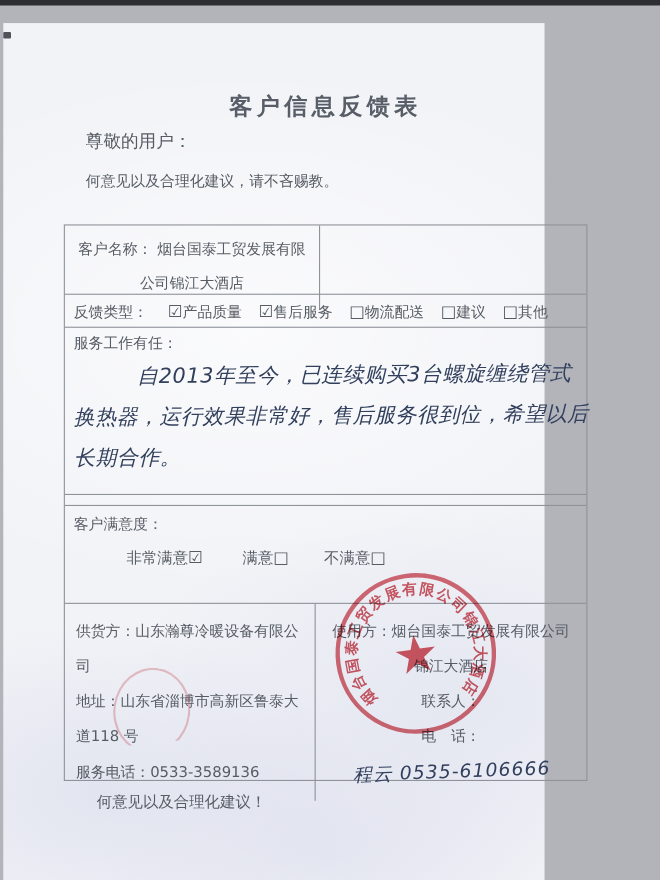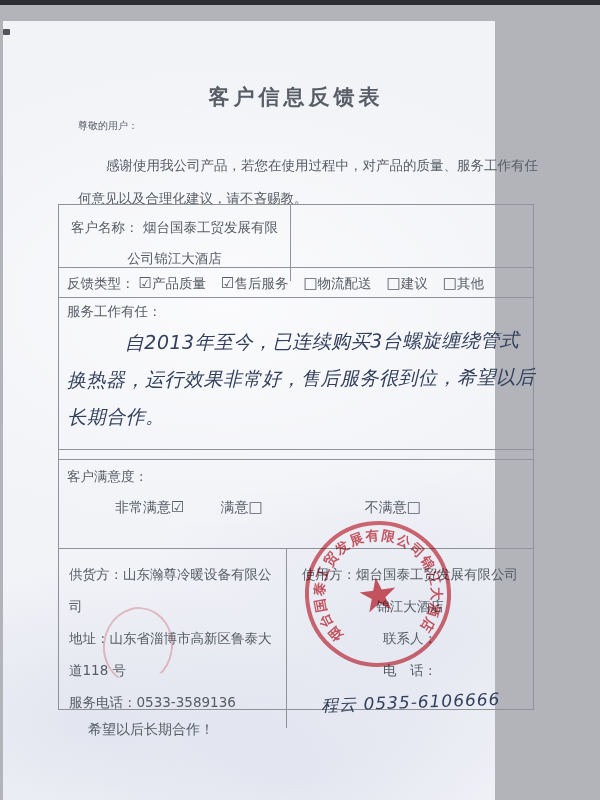--- a/index.html
+++ b/index.html
@@ -19,21 +19,21 @@
     text-decoration: underline;
   }
   .scan-strip-top{position:absolute;left:0;top:0;width:600px;height:5px;background:#2d2e31;}
   .scan-mark{position:absolute;left:0;top:8px;width:7px;height:6px;background:#52525a;border-radius:1px;}
 
   .printed{color:#565c64;}
   .page-title{
     position:absolute;left:0;top:62px;width:586px;text-align:center;
     font-size:21px;font-weight:600;letter-spacing:4px;color:#585e67;
   }
-  .salutation{position:absolute;left:75px;top:98px;font-size:10px;}
+  .salutation{position:absolute;left:75px;top:98px;font-size:16px;}
   .intro{position:absolute;left:75px;top:128px;width:480px;font-size:13.5px;line-height:33px;}
   .intro .l1{padding-left:28px;}
 
   .form-table{
     position:absolute;left:55px;top:183px;width:476px;
     border:1px solid #8f9299;box-sizing:border-box;font-size:13.5px;
   }
   .row{border-bottom:1px solid #8f9299;box-sizing:border-box;position:relative;}
   .row:last-child{border-bottom:none;}
   .cells{display:flex;}
@@ -58,26 +58,26 @@
   .hand-date{font-size:19px;letter-spacing:1px;transform:rotate(-1deg);display:inline-block;margin-left:4px;}
   .hand-content{
     font-size:19px;line-height:37px;text-indent:58px;margin-top:2px;
     width:468px;transform:rotate(-.4deg);letter-spacing:.5px;
   }
   .hand-phone{font-size:17px;letter-spacing:1px;display:inline-block;transform:rotate(-2deg);margin-left:2px;}
 
   .opt{white-space:nowrap;}
   .box{font-size:15px;position:relative;top:0px;}
   .type-opts .opt{margin-left:15px;}
-  .type-opts .opt:first-child{margin-left:4px;}
+  .type-opts .opt:first-child{margin-left:18px;}
   .sat-line{margin-top:12px;}
   .sat-line .opt{font-size:14px;}
   .sat-line .opt:nth-child(1){margin-left:48px;}
   .sat-line .opt:nth-child(2){margin-left:36px;}
-  .sat-line .opt:nth-child(3){margin-left:102px;}
+  .sat-line .opt:nth-child(3){margin-left:32px;}
 
   .closing{position:absolute;left:85px;top:700px;font-size:14px;}
 
   .stamp{
     position:absolute;left:299px;top:497px;width:152px;height:152px;
     transform:rotate(-8deg);mix-blend-mode:multiply;opacity:.92;pointer-events:none;
   }
   .faint-ring{
     position:absolute;left:100px;top:586px;width:66px;height:74px;
     border:2px solid rgba(193,62,72,.30);border-radius:50%;
@@ -89,21 +89,20 @@
 <body>
 
 <div class="scan-strip-top"></div>
 <div class="paper">
   <div class="scan-mark"></div>
 
   <div class="page-title">客户信息反馈表</div>
   <div class="salutation printed">尊敬的用户：</div>
 
   <div class="intro printed">
-    <div class="l1">感谢使用我公司产品，若您在使用过程中，对产品的质量、服务工作有任</div>
     <div class="l2">何意见以及合理化建议，请不吝赐教。</div>
   </div>
 
   <div class="form-table printed">
 
     <div class="row r1">
       <div class="cells">
         <div class="cell left"><span>客户名称：</span> <span>烟台国泰工贸发展有限公司锦江大酒店</span></div>
       </div>
     </div>
@@ -133,21 +132,21 @@
         </div>
         <div class="cell right">
           <div><span>使用方：</span><span>烟台国泰工贸发展有限公司锦江大酒店</span></div>
           <div><span>联系人：</span></div>
           <div><span>电　话：</span><span class="hand hand-phone">程云 0535-6106666</span></div>
         </div>
       </div>
     </div>
   </div>
 
-  <div class="closing printed">希望以后长期合作！</div>
+  <div class="closing printed">何意见以及合理化建议！</div>
 
   <div class="faint-ring"></div>
 
   <div class="stamp">
     <svg width="152" height="152" viewBox="0 0 152 152">
       <circle cx="76" cy="76" r="71" fill="none" stroke="rgba(201,49,60,.78)" stroke-width="4"></circle>
       <defs>
         <path id="stamp-arc" d="M 37.9,114.1 A 54,54 0 1 1 114.1,114.1" fill="none"></path>
       </defs>
       <text font-size="13.5" fill="rgba(198,45,56,.85)" letter-spacing="1.5" font-weight="600">

